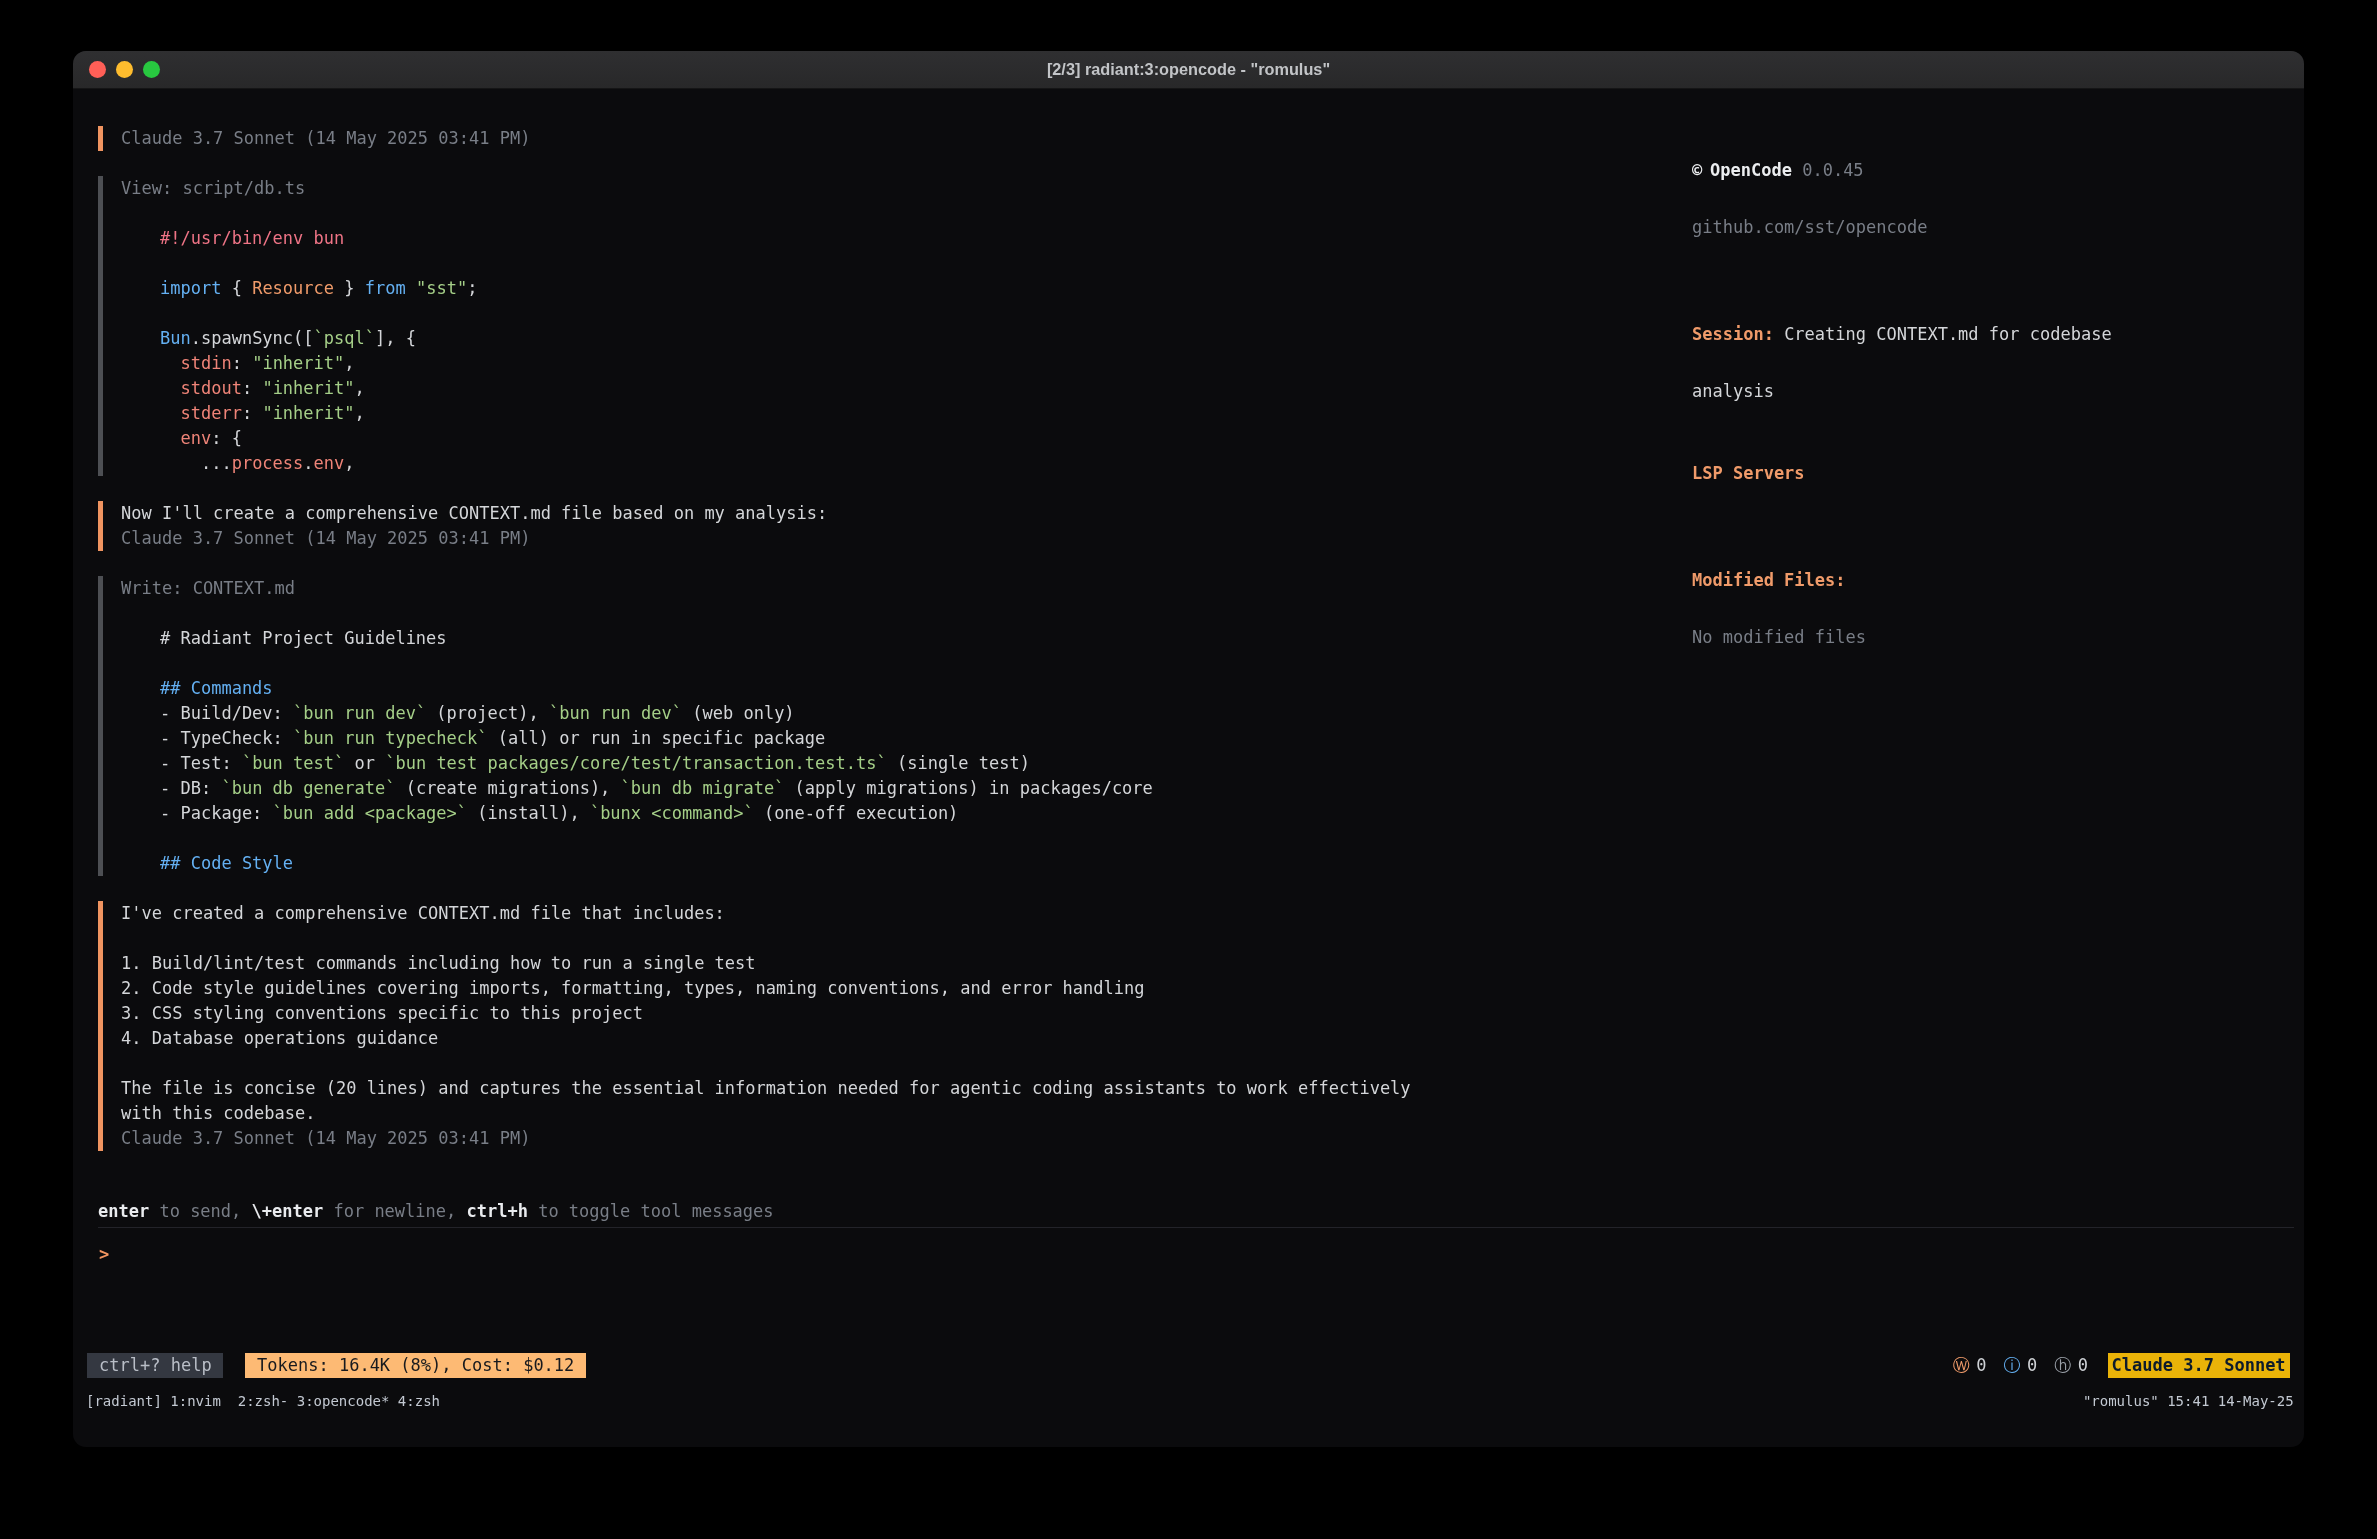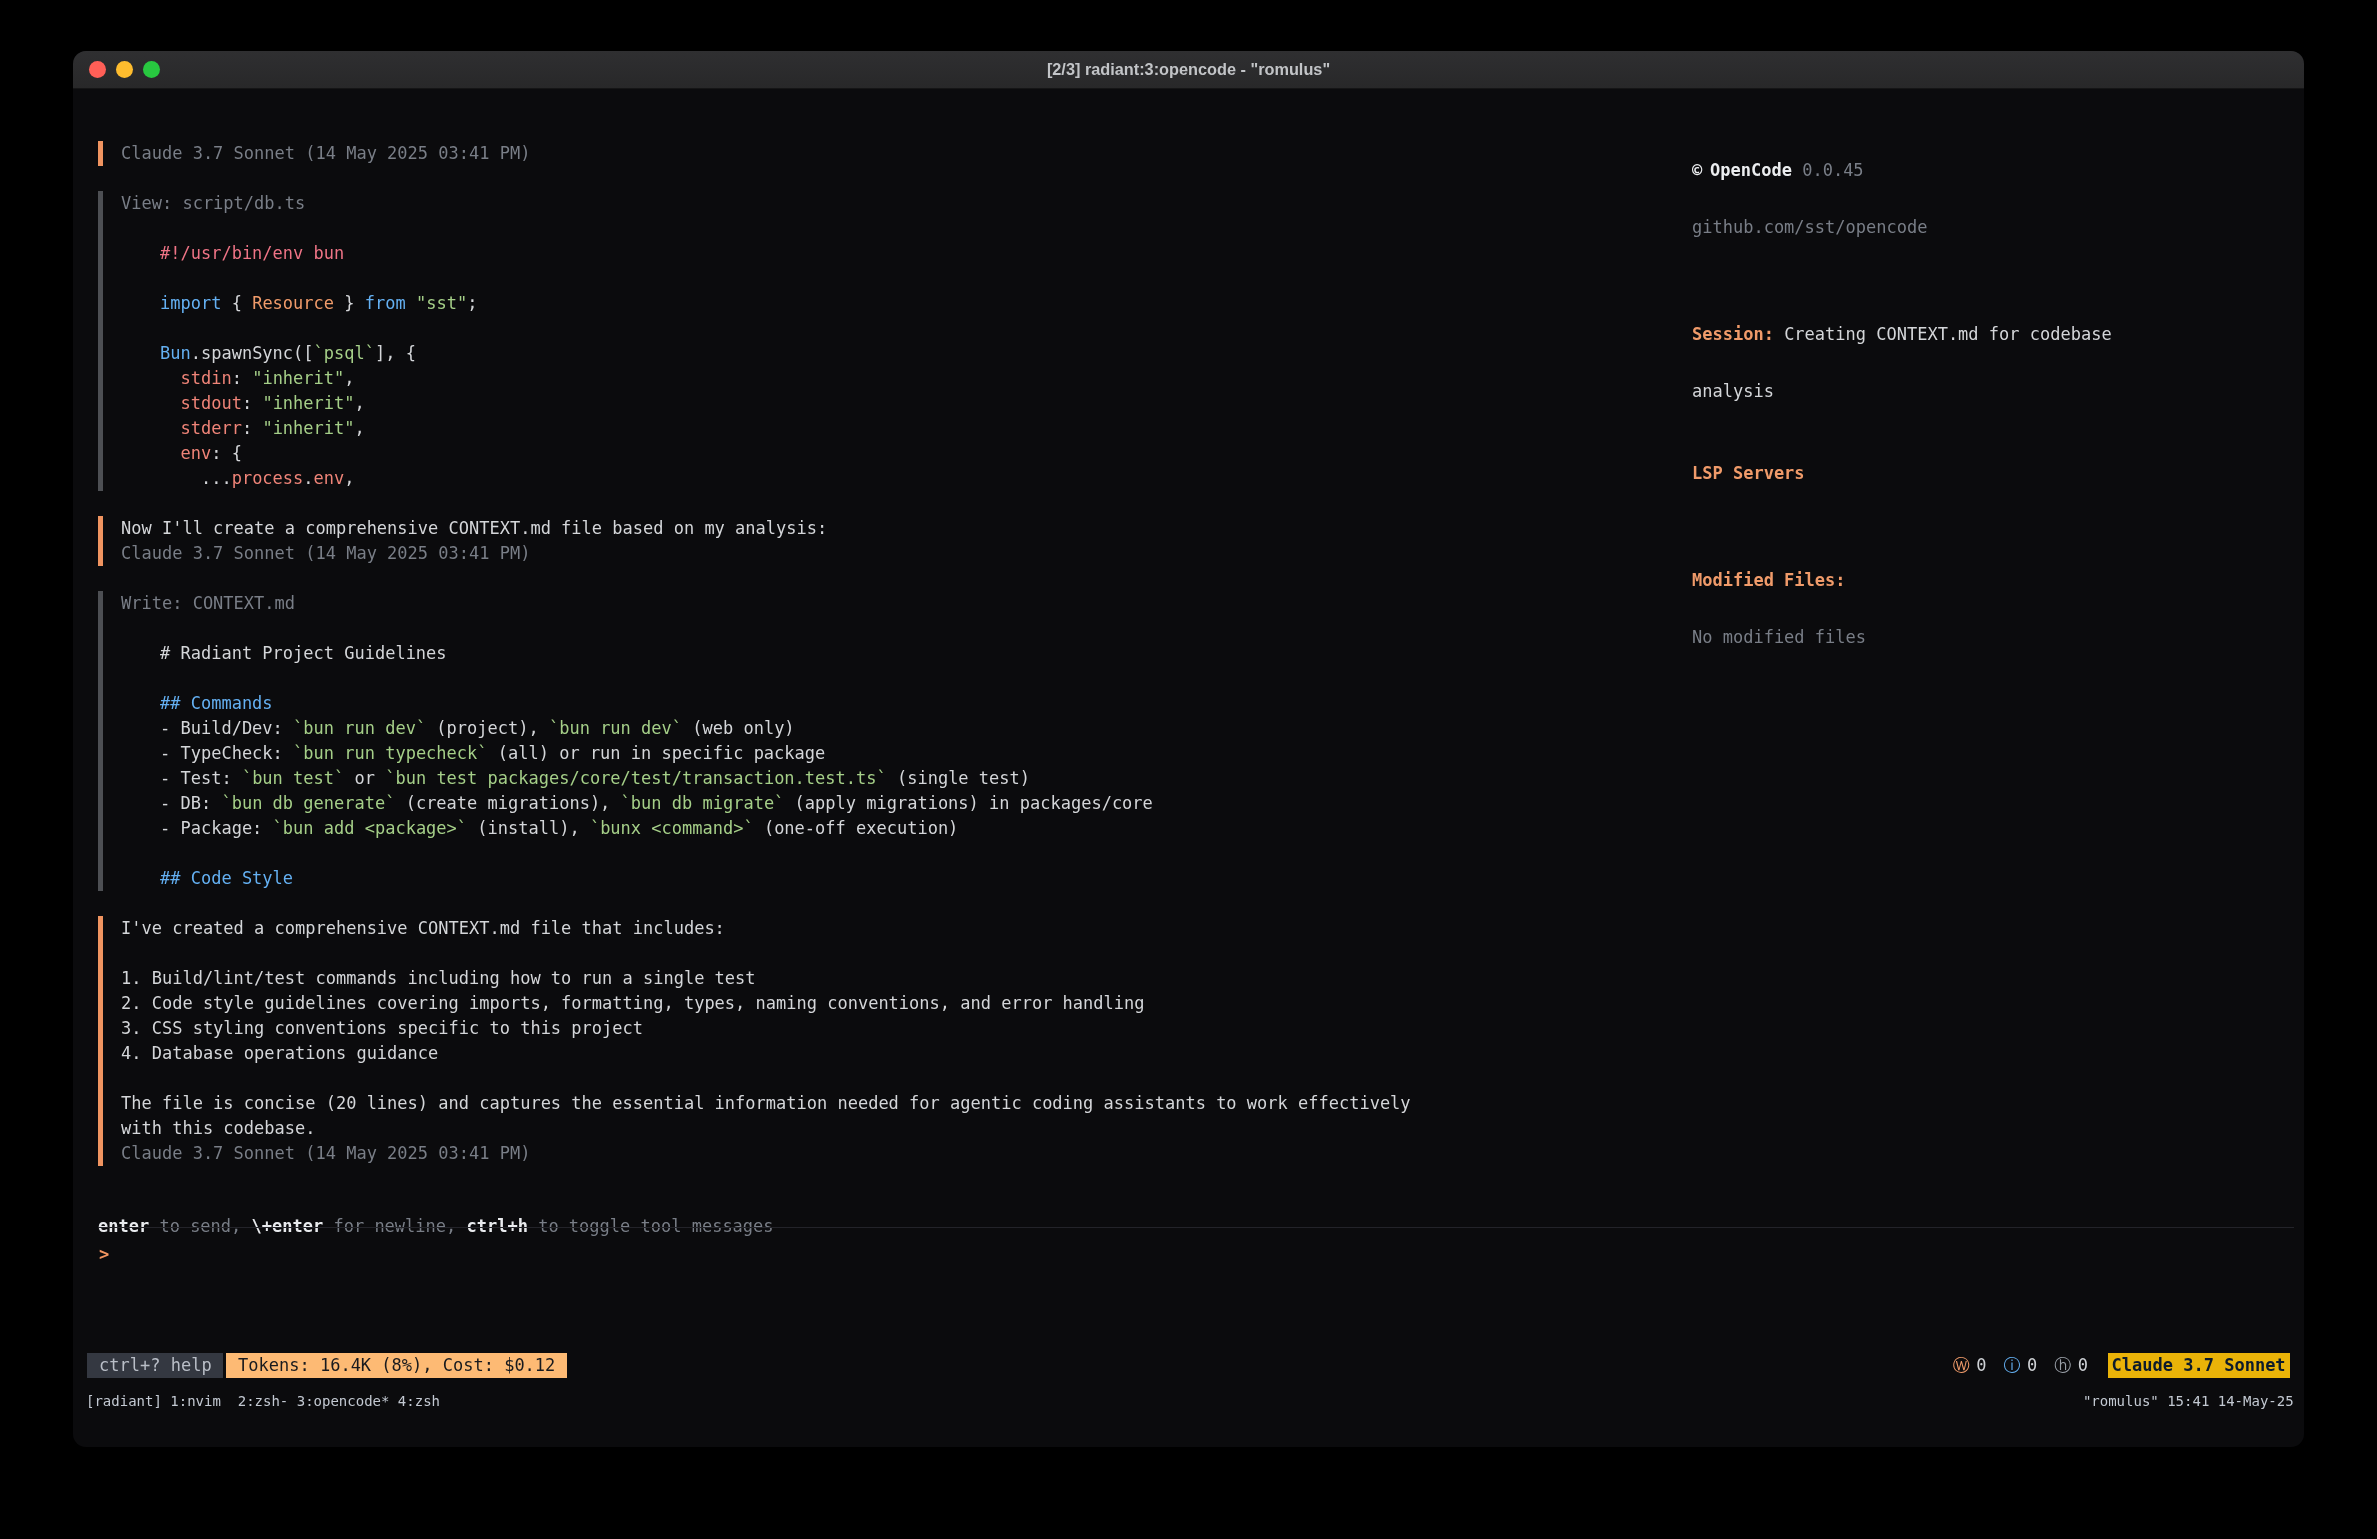--- a/index.html
+++ b/index.html
@@ -38,40 +38,40 @@
   .tk-dim{color:#797e87;}
   .tk-blue{color:#64b0f2;}
   .tk-green{color:#a5cf88;}
   .tk-orange{color:#f09b6a;}
   .tk-red{color:#ef7486;}
   .tk-prop{color:#ef8478;}
   .tk-bold{color:#e9ebee;font-weight:bold;}
   .dim{color:#797e87;}
   .orange{color:#f09b6a;}
   .bold{font-weight:bold;}
-  .chat{position:absolute;left:25px;top:38px;width:1631px;margin-top:15px;}
+  .chat{position:absolute;left:25px;top:38px;width:1631px;}
   .msg{border-left:5.2px solid #f09460;padding-left:18px;margin-bottom:25px;}
   .tool{border-left:5.2px solid #4d4f53;padding-left:18px;margin-bottom:25px;}
   .tool-body{margin-top:25px;padding-left:39px;}
   .footer{color:#797e87;}
   .helpbar{margin-top:48px;white-space:pre;}
   .input-sep{position:absolute;left:25px;right:10.4px;top:1139px;border-top:1.3px solid #232329;}
   .prompt-row{position:absolute;left:26px;top:1154px;right:78px;height:104px;}
   .caret{color:#f09460;font-weight:bold;}
   
   .sidebar{position:absolute;left:1619px;top:38px;width:607px;}
   .sb-line{white-space:pre;min-height:25px;margin-top:32px;}
   .gap38{height:25px;}
   .gap76{height:50px;}
   .sb-app{color:#eceef0;font-weight:bold;}
   .sb-logo{color:#eceef0;font-weight:bold;margin-right:7.8px;}
   
   .statusbar{
     position:absolute;left:14.4px;right:14.4px;bottom:69px;height:25px;
-    display:flex;align-items:center;gap:3px;font-size:17px;
+    display:flex;align-items:center;gap:22px;font-size:17px;
   }
   .badge{display:inline-flex;align-items:center;height:25px;padding:0 11.7px;white-space:pre;}
   .badge-dark{background:#343841;color:#b9bec7;}
   .badge-light{background:#fdba74;color:#181a1e;}
   .badge-model{background:#eab308;color:#0d1b2b;font-weight:bold;padding:0 4px;}
   .sb-right{margin-left:auto;display:inline-flex;align-items:center;gap:19.6px;}
   .diag{display:inline-flex;align-items:center;gap:17px;}
   .diag-item{display:inline-flex;align-items:center;gap:6.5px;}
   .diag-icon{font-family:"DejaVu Sans",sans-serif;}
   .diag-orange{color:#f09b6a;}

